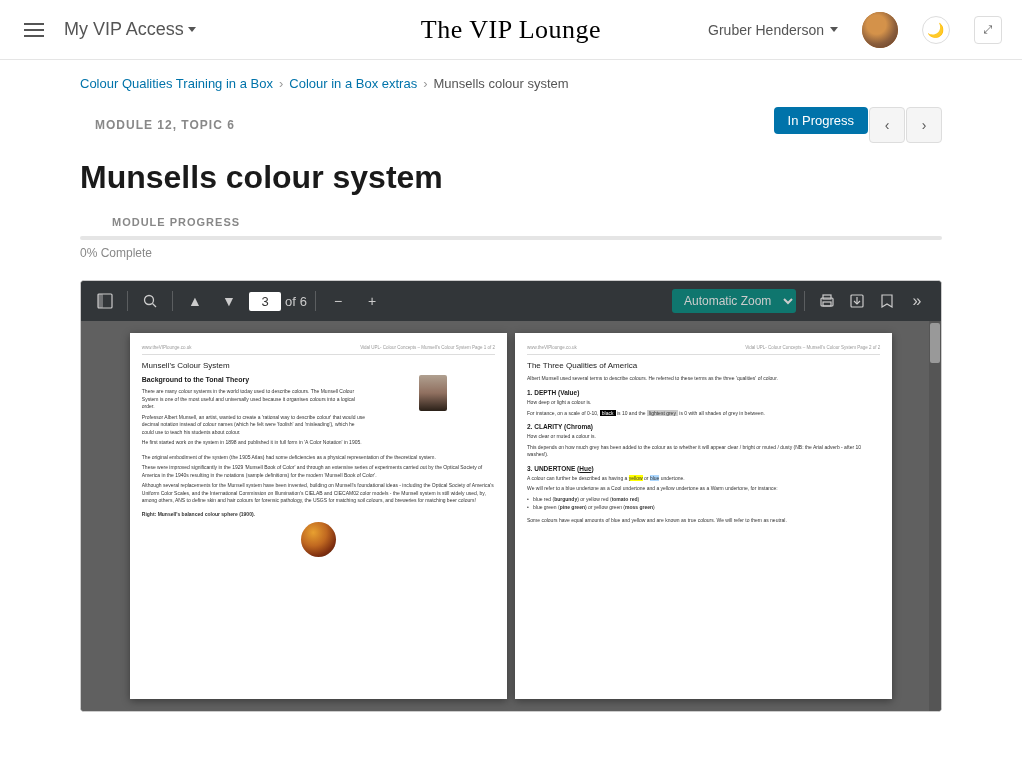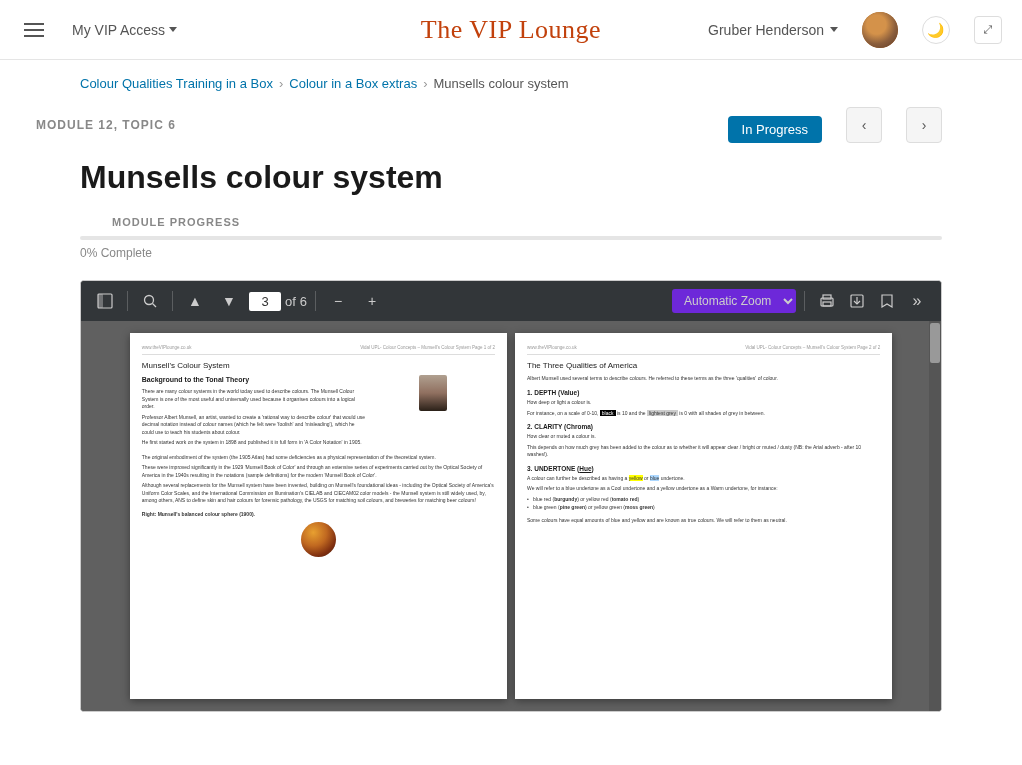--- a/index.html
+++ b/index.html
@@ -30,44 +30,43 @@
     .hamburger-icon span {
       display: block;
       width: 20px;
       height: 2px;
       background: #555;
     }
     .my-vip-access {
       display: flex;
       align-items: center;
       gap: 4px;
-      font-size: 14px;
+      font-size: 18px;
       color: #555;
       cursor: pointer;
-      margin-left: 8px;
     }
     .chevron-down {
       width: 0;
       height: 0;
       border-left: 4px solid transparent;
       border-right: 4px solid transparent;
       border-top: 5px solid #555;
       display: inline-block;
     }
     .header-center {
       position: absolute;
       left: 50%;
       transform: translateX(-50%);
     }
     .site-title {
       font-family: Georgia, 'Times New Roman', serif;
       font-size: 26px;
       font-weight: normal;
       letter-spacing: 0.5px;
-      color: #c2410c;
+      color: #000000;
     }
     .header-right {
       display: flex;
       align-items: center;
       gap: 24px;
     }
     .user-name {
       display: flex;
       align-items: center;
       gap: 6px;
@@ -130,36 +129,36 @@
     }
     .breadcrumb a {
       color: #0073aa;
       text-decoration: none;
     }
     .breadcrumb .sep { color: #999; }
     .breadcrumb .current { color: #555; }
 
     
     .module-header {
-      padding: 0 80px 16px 36px;
+      padding: 0 80px 16px 95px;
       display: flex;
       align-items: center;
       justify-content: space-between;
     }
     .module-label {
       font-size: 12px;
       font-weight: 700;
       letter-spacing: 1px;
       color: #888;
       text-transform: uppercase;
     }
     .module-nav {
       display: flex;
-      align-items: flex-end;
-      gap: 24px;
+      align-items: flex-start;
+      gap: 1px;
     }
     .in-progress-badge {
       background: #0073aa;
       color: white;
       font-size: 13px;
       padding: 6px 14px;
       border-radius: 4px;
       font-weight: 500;
     }
     .nav-btn {
@@ -297,21 +296,21 @@
       font-size: 13px;
       color: #333;
     }
     .pdf-zoom {
       display: flex;
       align-items: center;
       gap: 4px;
       margin-left: auto;
     }
     .zoom-select {
-      background: #6d28d9;
+      background: #0f766e;
       color: #ccc;
       border: none;
       padding: 4px 8px;
       font-size: 12px;
       border-radius: 3px;
       cursor: pointer;
     }
     .pdf-toolbar-right {
       display: flex;
       align-items: center;

